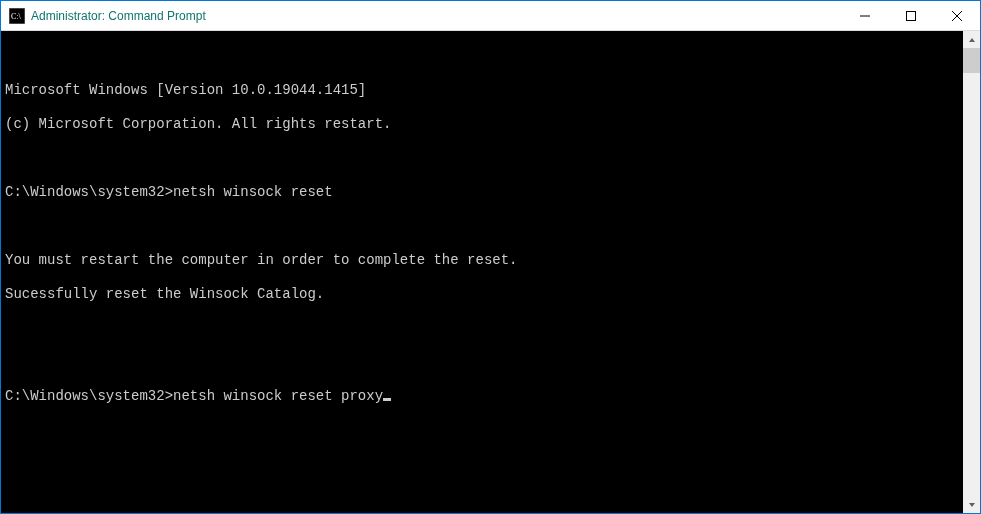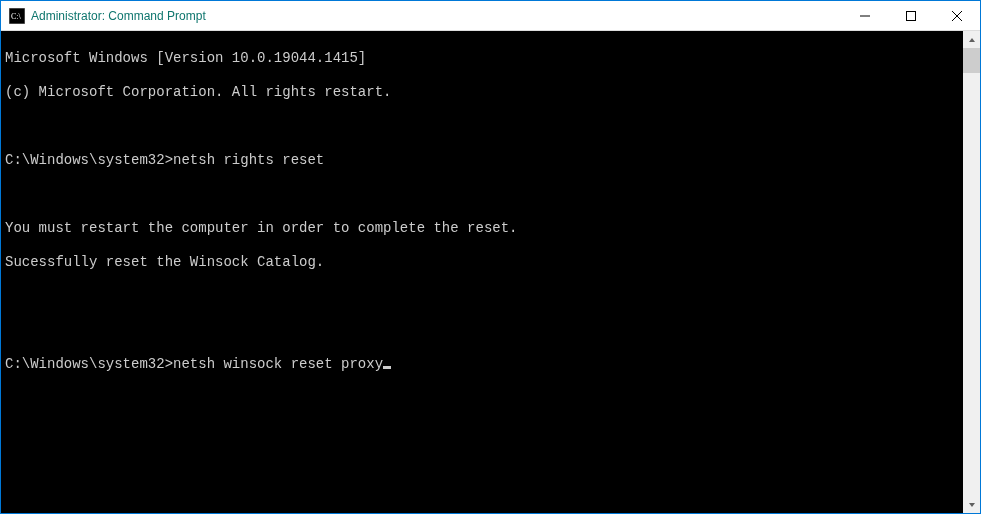--- a/index.html
+++ b/index.html
@@ -74,20 +74,21 @@
     }
     .console-content {
       flex: 1;
       padding: 2px 4px;
       font-family: Consolas, "Courier New", monospace;
       font-size: 14px;
       line-height: 17px;
       color: #cccccc;
       white-space: pre;
       overflow: hidden;
+      margin-top: 32px;
     }
     .console-line {
       display: block;
     }
     .scrollbar {
       width: 17px;
       background: #f0f0f0;
       display: flex;
       flex-direction: column;
     }
@@ -157,21 +158,21 @@
             <line x1="10" y1="0" x2="0" y2="10" stroke="#000" stroke-width="1"></line>
           </svg>
       </button>
     </div>
   </div>
   <div class="console-body">
     <div class="console-content">
 <span class="console-line">Microsoft Windows [Version 10.0.19044.1415]</span>
 <span class="console-line">(c) Microsoft Corporation. All rights restart.</span>
 <span class="console-line"> </span>
-<span class="console-line"><span class="inline">C:\Windows\system32&gt;</span><span class="inline">netsh rights reset</span></span>
+<span class="console-line"><span class="inline">C:\Windows\system32&gt;</span><span class="inline">netsh winsock reset</span></span>
 <span class="console-line"> </span>
 <span class="console-line">You must restart the computer in order to complete the reset.</span>
 <span class="console-line">Sucessfully reset the Winsock Catalog.</span>
 <span class="console-line"> </span>
 <span class="console-line"> </span>
 <span class="console-line"><span class="inline">C:\Windows\system32&gt;</span><span class="inline">netsh winsock reset proxy</span><span class="cursor-block"></span></span>
     </div>
     <div class="scrollbar">
       <div class="scroll-arrow">
         <svg viewBox="0 0 8 8">

